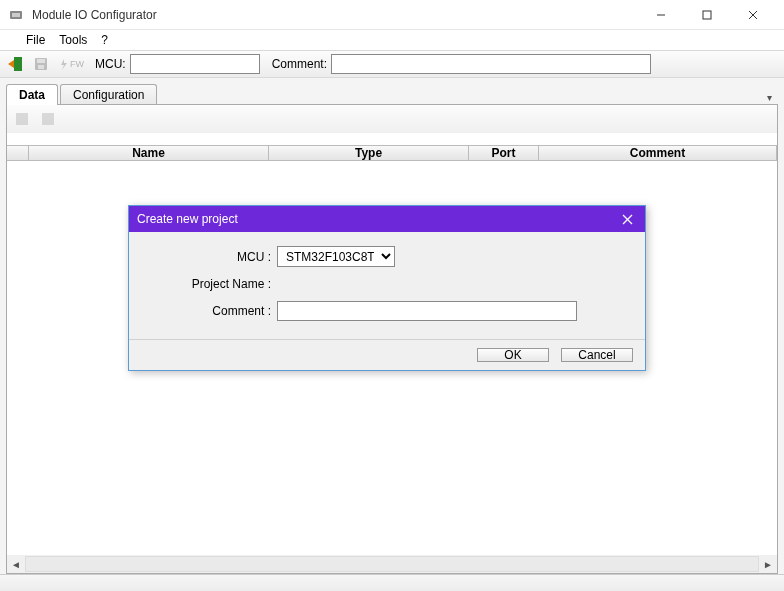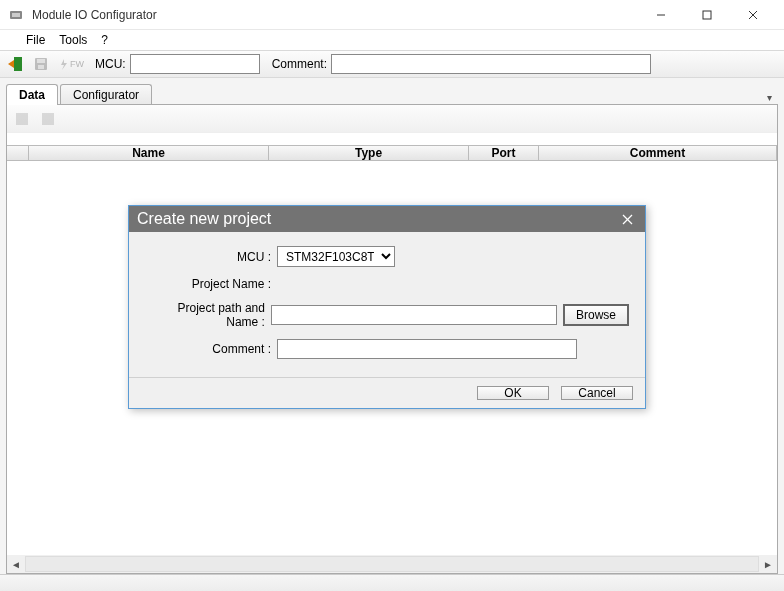--- a/index.html
+++ b/index.html
@@ -189,26 +189,26 @@
     left: 128px;
     top: 205px;
     width: 518px;
     background: #f0f0f0;
     border: 1px solid #5a9bd5;
     box-shadow: 2px 2px 8px rgba(0,0,0,0.25);
     z-index: 100;
   }
   .dialog-titlebar {
     height: 26px;
-    background: #737373;
+    background: #6d28d9;
     color: #fff;
     display: flex;
     align-items: center;
     padding: 0 8px;
-    font-size: 16px;
+    font-size: 12px;
   }
   .dialog-titlebar .dtitle { flex:1; }
   .dialog-close {
     width: 20px; height: 20px;
     display:flex; align-items:center; justify-content:center;
     color: #fff;
   }
   .dialog-body {
     padding: 14px 16px 8px 16px;
   }
@@ -314,21 +314,21 @@
   </div>
   <span class="tfield-label">MCU:</span>
   <input class="tfield" style="width: 130px;" value="">
   <span class="tfield-label" style="margin-left:8px">Comment:</span>
   <input class="tfield" style="width: 320px;" value="">
 </div>
 
 <div class="tabarea">
   <div class="tabstrip">
     <div class="tab active">Data</div>
-    <div class="tab">Configurator</div>
+    <div class="tab">Configuration</div>
     <div class="dropdown-arrow">▾</div>
   </div>
   <div class="tabpanel">
     <div class="panel-toolbar">
       <div class="tbtn disabled">
         <svg width="16" height="16" viewBox="0 0 16 16">
             <rect x="2" y="2" width="12" height="12" fill="#bbb"></rect>
           </svg>
       </div>
       <div class="tbtn disabled">
@@ -369,25 +369,20 @@
     <div class="form-row">
       <label>MCU :</label>
       <select class="dinput" style="width:118px">
         <option>STM32F103C8T6</option>
       </select>
     </div>
     <div class="form-row">
       <label>Project Name :</label>
     </div>
     <div class="form-row">
-      <label>Project path and Name :</label>
-      <input class="dinput" style="width: 300px;" value="">
-      <div class="dbtn browse" style="margin-left:6px">Browse</div>
-    </div>
-    <div class="form-row">
       <label>Comment :</label>
       <input class="dinput" style="width: 300px;" value="">
     </div>
   </div>
   <div class="dialog-buttons">
     <div class="dbtn">OK</div>
     <div class="dbtn">Cancel</div>
   </div>
 </div>
 

